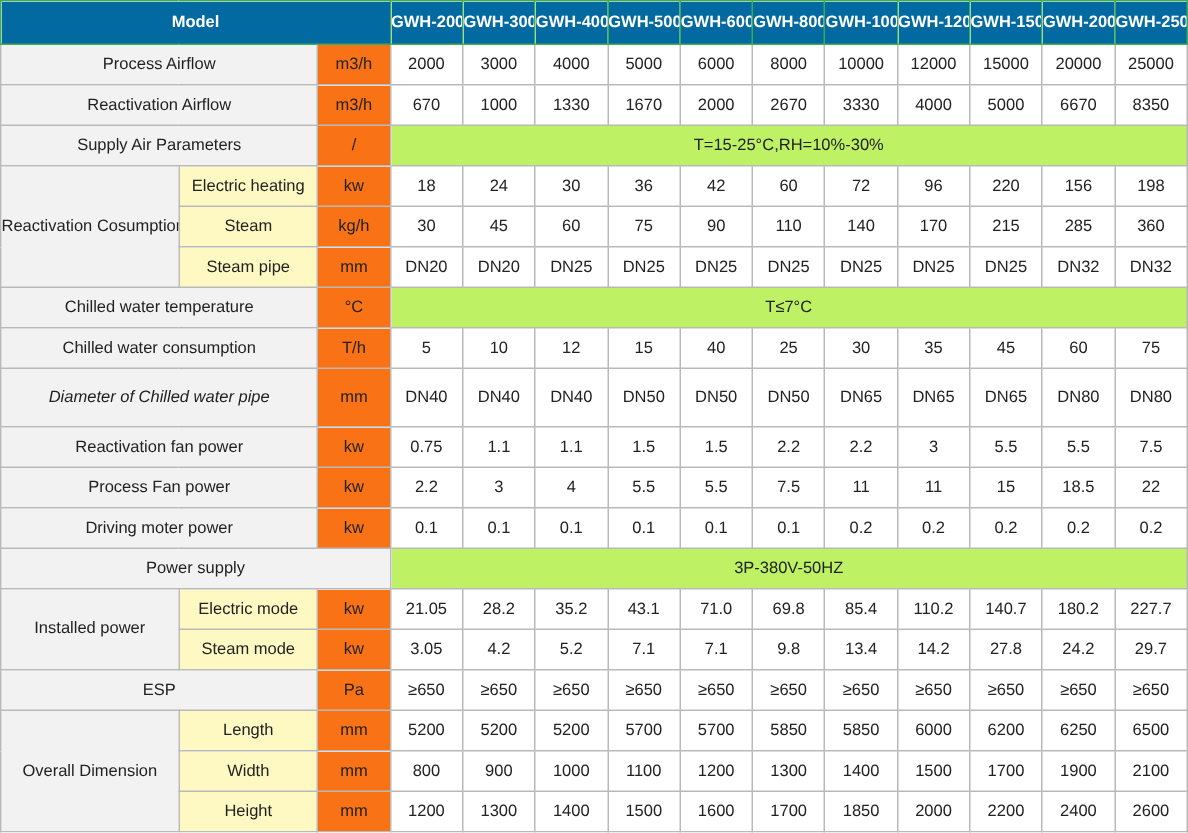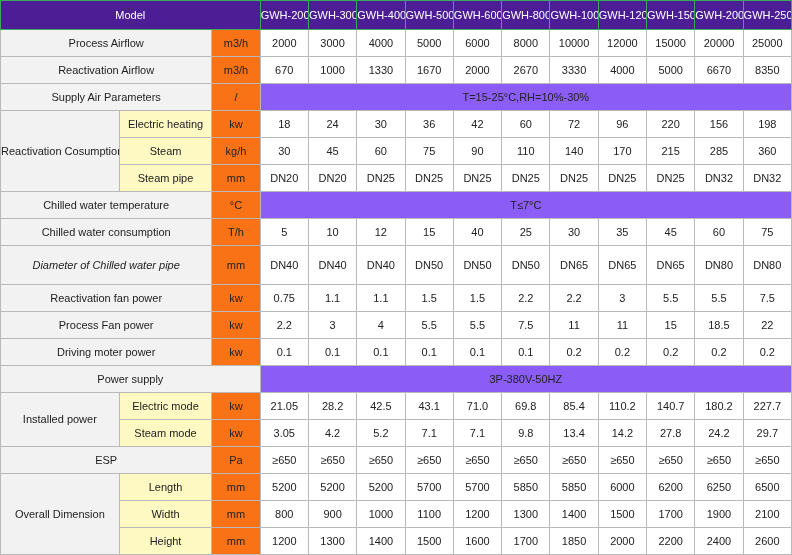--- a/index.html
+++ b/index.html
@@ -27,23 +27,23 @@
     padding: 0;
     height: 26px;
     font-weight: normal;
     font-size: 11px;
     line-height: 1.15;
     color: #222222;
     overflow: hidden;
     white-space: nowrap;
   }
   #spec-table tr.header-row td {
-    background: #4c1d95;
+    background: #0369a1;
     color: #ffffff;
-    font-weight: normal;
+    font-weight: bold;
     border-color: #3caa59;
     font-size: 11px;
     height: 28px;
   }
   td.label-cell {
     background: #f2f2f2;
     font-weight: normal;
     margin-left: 15px;
   }
   td.label-cell.two-line {
@@ -58,21 +58,21 @@
   td.group-cell {
     background: #f2f2f2;
     white-space: normal;
     line-height: 1.25;
     padding: 0 2px;
   }
   td.sub-cell {
     background: #fef9c3;
   }
   td.span-value {
-    background: #8b5cf6;
+    background: #bef264;
   }
   col.c-label { width: 118px; }
   col.c-sub   { width: 92px; }
   col.c-unit  { width: 48px; }
   col.c-data  { width: 48px; }
 </style>
 </head>
 <body>
 
 <table id="spec-table">
@@ -286,21 +286,21 @@
       <td class="label-cell" colspan="3">Power supply</td>
       <td class="span-value" colspan="11">3P-380V-50HZ</td>
     </tr>
 
     <tr>
       <td class="group-cell" rowspan="2">Installed power</td>
       <td class="sub-cell">Electric mode</td>
       <td class="unit-cell">kw</td>
       <td>21.05</td>
       <td>28.2</td>
-      <td>42.5</td>
+      <td>35.2</td>
       <td>43.1</td>
       <td>71.0</td>
       <td>69.8</td>
       <td>85.4</td>
       <td>110.2</td>
       <td>140.7</td>
       <td>180.2</td>
       <td>227.7</td>
     </tr>
 

